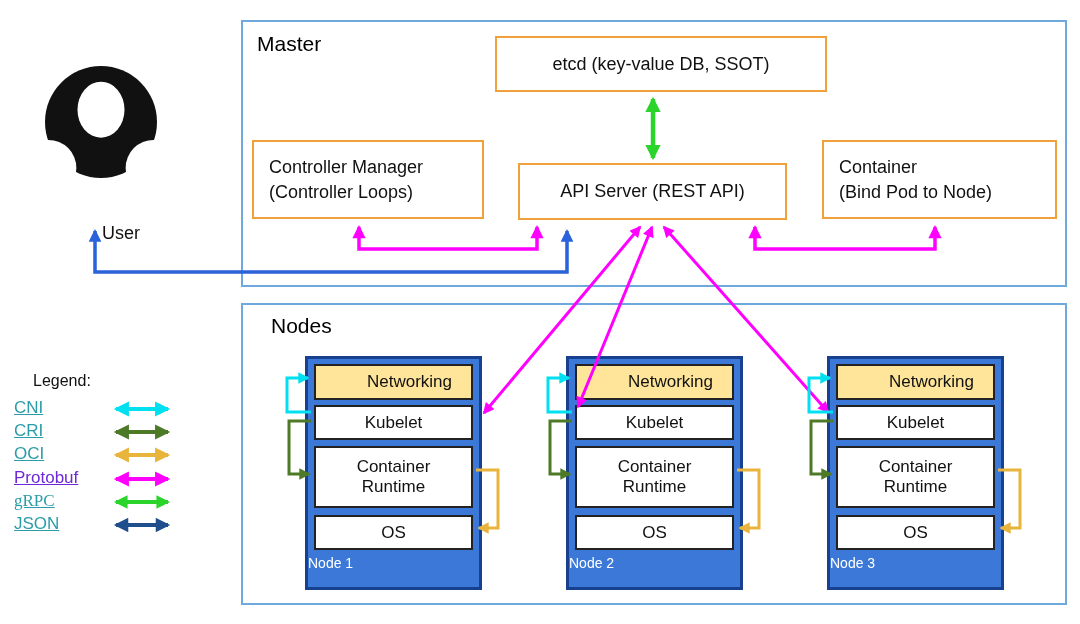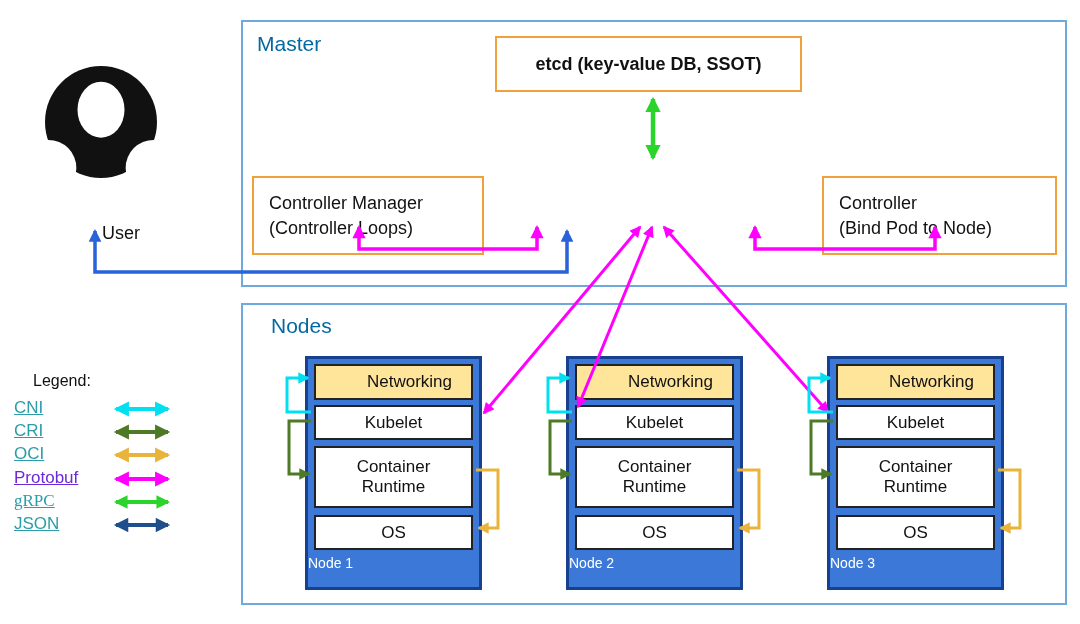--- a/index.html
+++ b/index.html
@@ -1,24 +1,24 @@
 <!DOCTYPE html>
 <html><head>
 <meta charset="utf-8">
 <style>
   html,body{margin:0;padding:0;background:#fff;}
   #canvas{
     position:relative;width:1080px;height:624px;background:#ffffff;
     font-family:"Liberation Sans",sans-serif;color:#111;overflow:hidden;
   }
   .section{position:absolute;border:2px solid #6FA8DC;background:#ffffff;box-sizing:border-box;}
-  .section-title{position:absolute;font-size:21px;color:#0369a1;}
+  .section-title{position:absolute;font-size:21px;color:#000000;}
   .obox{position:absolute;border:2px solid #F0A13C;background:#fff;box-sizing:border-box;
         display:flex;align-items:center;justify-content:center;font-size:18px;color:#111;}
-  .obox.left{justify-content:flex-start;padding-left:15px;line-height:1.35;margin-top:36px;}
+  .obox.left{justify-content:flex-start;padding-left:15px;line-height:1.35;}
   .node{position:absolute;top:356px;width:177px;height:234px;background:#3C78D8;
         border:3px solid #17418F;box-sizing:border-box;}
   .layer{position:absolute;left:6px;right:6px;background:#fff;border:2px solid #222;
          box-sizing:border-box;display:flex;align-items:center;justify-content:center;
          font-size:17px;color:#111;text-align:center;line-height:1.15;}
   .layer.net{background:#FFE599;padding-left:32px;}
   .layer.cr span{max-width:110px;display:inline-block;}
   .node-badge{position:absolute;left:0;right:0;top:196px;text-align:left;
               color:#fff;font-size:14px;}
   .legend-title{position:absolute;left:14px;top:372px;font-size:16px;color:#111;margin-left:19px;}
@@ -35,35 +35,38 @@
     <circle cx="0" cy="0" r="50" fill="#111111"></circle>
     <ellipse cx="0" cy="-11" rx="21" ry="25" fill="#ffffff"></ellipse>
     <circle cx="-47" cy="41" r="25" fill="#ffffff"></circle>
     <circle cx="47" cy="41" r="25" fill="#ffffff"></circle>
   </svg>
   <div id="user-label">User</div>
 
   <div class="section" style="left:241px;top:20px;width:826px;height:267px;"></div>
   <div class="section-title" style="left:257px;top:32px;">Master</div>
 
-  <div class="obox" style="left:495px;top:36px;width:307px;height:56px;font-weight:bold;">
+  <div class="obox" style="left:495px;top:36px;width:332px;height:56px;">
     <span>etcd (key-value DB, SSOT)</span>
   </div>
 
   <div class="obox left" style="left:252px;top:140px;width:232px;height:79px;">
     <span>
       <span>Controller Manager</span><br>
       <span>(Controller Loops)</span>
     </span>
   </div>
 
+  <div class="obox" style="left:518px;top:163px;width:269px;height:57px;">
+    <span>API Server (REST API)</span>
+  </div>
 
   <div class="obox left" style="left:822px;top:140px;width:235px;height:79px;">
     <span>
-      <span>Controller</span><br>
+      <span>Container</span><br>
       <span>(Bind Pod to Node)</span>
     </span>
   </div>
 
   <div class="section" style="left:241px;top:303px;width:826px;height:302px;"></div>
   <div class="section-title" style="left:271px;top:314px;">Nodes</div>
 
   <div class="node" style="left:305px;">
     <div class="layer net" style="top:5px;height:36px;">
         <span>Networking</span>

